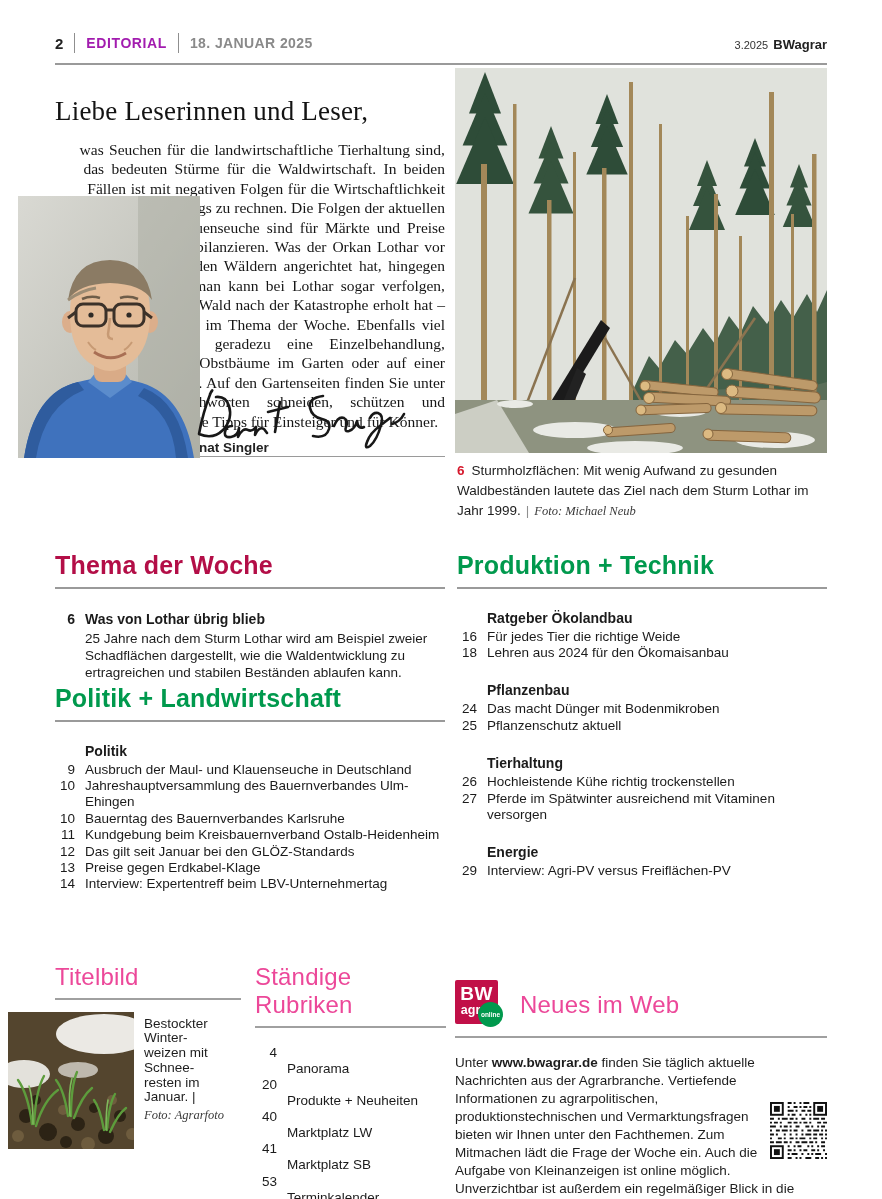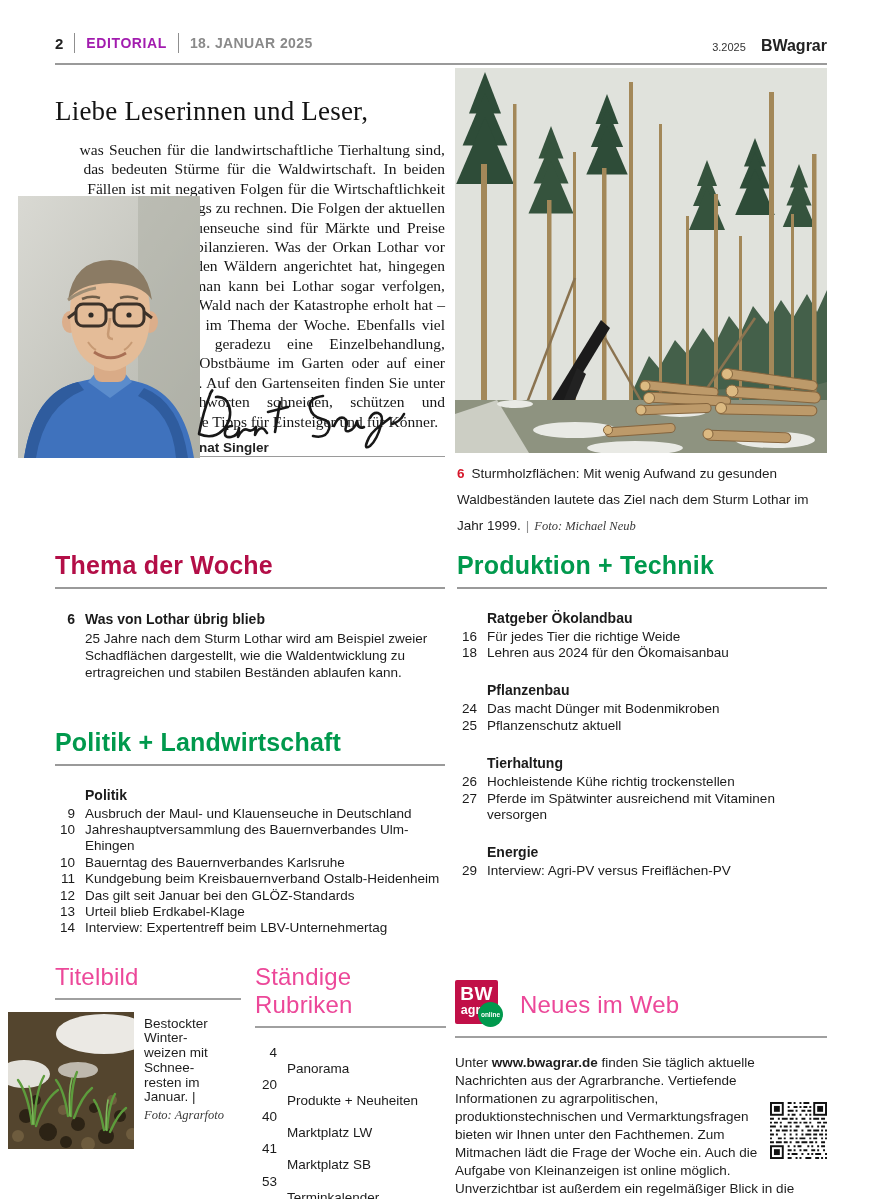--- a/index.html
+++ b/index.html
@@ -10,48 +10,48 @@
     font-family:"Liberation Sans", sans-serif; color:#1b1b1b;
   }
   
   .hdr { position:absolute; left:55px; right:55px; top:33px; height:22px; }
   .hdr-left { position:absolute; left:0; top:0; display:flex; align-items:center; gap:11px; }
   .hdr-num { font-size:15px; font-weight:bold; color:#222; }
   .hdr-bar { width:1px; height:20px; background:#8f8f8f; }
   .hdr-section { font-size:14px; font-weight:bold; letter-spacing:.6px; color:#a21caf; }
   .hdr-date { font-size:14px; font-weight:bold; color:#8a8a8a; letter-spacing:.4px; }
   .hdr-right { position:absolute; right:0; top:4px; font-size:11px; color:#333; }
-  .hdr-right b { color:#222; margin-left:12px; font-size:16px; }
+  .hdr-right b { color:#222; margin-left:2px; font-size:13px; }
   .hdr-rule { position:absolute; left:55px; right:55px; top:63px; height:2px; background:#9a9a9a; }
 
   
   .editorial { position:absolute; left:55px; top:96px; width:390px; height:361px;
                border-bottom:1.5px solid #9a9a9a; }
   .salutation { font-family:"Liberation Serif", serif; font-weight:normal;
                 font-size:27px; color:#131313; letter-spacing:.2px; }
   .ed-body { margin-top:13px; font-family:"Liberation Serif", serif;
              font-size:15.5px; line-height:19.4px; text-align:justify; color:#161616; }
   .ed-wrap-spacer { float:left; width:80px; height:202px; margin-top:57px;
                     shape-outside:polygon(0 0, 26% 0, 40% 22%, 62% 48%, 88% 78%, 100% 100%, 0 100%); }
   .byline { margin-left:105px; margin-top:9px; font-size:13.5px; font-weight:bold; color:#222; }
   .portrait { position:absolute; left:-37px; top:100px; width:182px; height:262px; overflow:hidden; }
   .signature { position:absolute; left:133px; top:284px; width:222px; height:84px; }
 
   
   .forest { position:absolute; left:455px; top:68px; width:372px; height:385px; overflow:hidden; }
   .photo-caption { position:absolute; left:457px; top:461px; width:372px;
-                   font-size:13.5px; line-height:26px; color:#1d1d1d; }
+                   font-size:13.5px; line-height:20px; color:#1d1d1d; }
   .cap-num { color:#d5172b; font-weight:bold; margin-right:7px; }
   .cap-sep { color:#8f8f8f; margin:0 5px; }
   .credit { font-family:"Liberation Serif", serif; font-style:italic; font-size:12.5px; color:#3a3a3a; }
 
   
   .sec { position:absolute; }
   .sec-thema   { left:55px;  top:551px; width:390px; }
-  .sec-politik { left:55px;  top:728px; width:390px; }
+  .sec-politik { left:55px;  top:684px; width:390px; }
   .sec-prod    { left:457px; top:551px; width:370px; }
   .sec h2 { font-size:25px; font-weight:bold; letter-spacing:.2px; }
   .c-red   { color:#b30e47; }
   .c-green { color:#00994d; }
   .sec-rule { height:1.5px; background:#9a9a9a; margin-top:7px; }
   .toc-entry { margin-top:22px; }
   .entry-head { display:flex; }
   .entry-num { width:20px; text-align:right; font-weight:bold; font-size:14px; flex:none; }
   .entry-title { margin-left:10px; font-weight:bold; font-size:14px; }
   .entry-desc { margin-left:30px; margin-top:3px; font-size:13.5px; line-height:17px; color:#1d1d1d; }
@@ -270,21 +270,21 @@
     <div class="toc-row">
         <span class="row-num">11</span>
         <span class="row-title">Kundgebung beim Kreisbauernverband Ostalb-Heidenheim</span>
       </div>
     <div class="toc-row">
         <span class="row-num">12</span>
         <span class="row-title">Das gilt seit Januar bei den GLÖZ-Standards</span>
       </div>
     <div class="toc-row">
         <span class="row-num">13</span>
-        <span class="row-title">Urteil blieb Erdkabel-Klage</span>
+        <span class="row-title">Preise gegen Erdkabel-Klage</span>
       </div>
     <div class="toc-row">
         <span class="row-num">14</span>
         <span class="row-title">Interview: Expertentreff beim LBV-Unternehmertag</span>
       </div>
   </div>
 
   <div class="sec sec-prod">
     <h2 class="c-green">Produktion + Technik</h2>
     <div class="sec-rule"></div>

